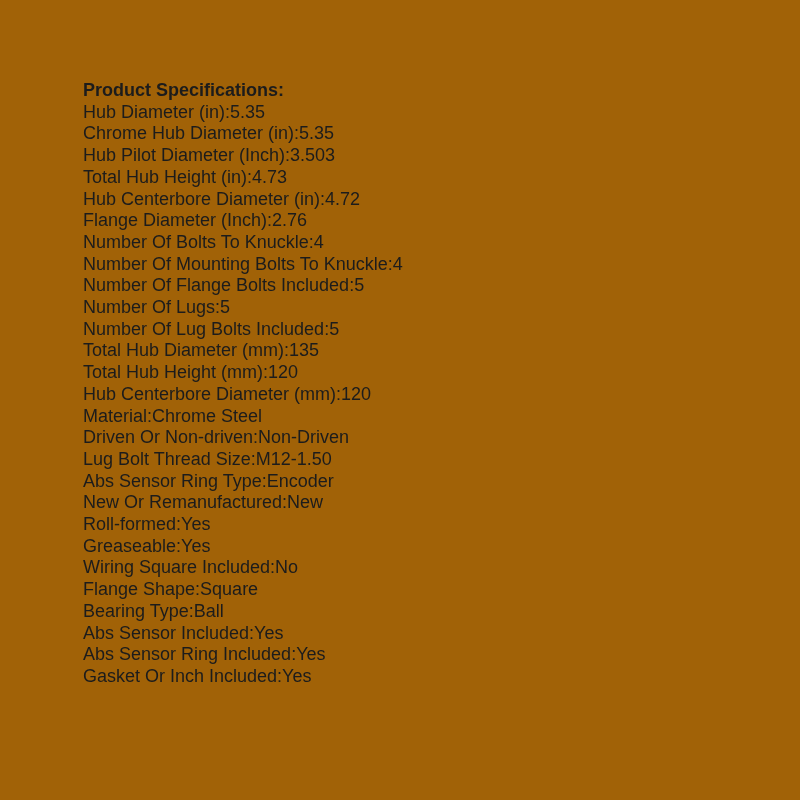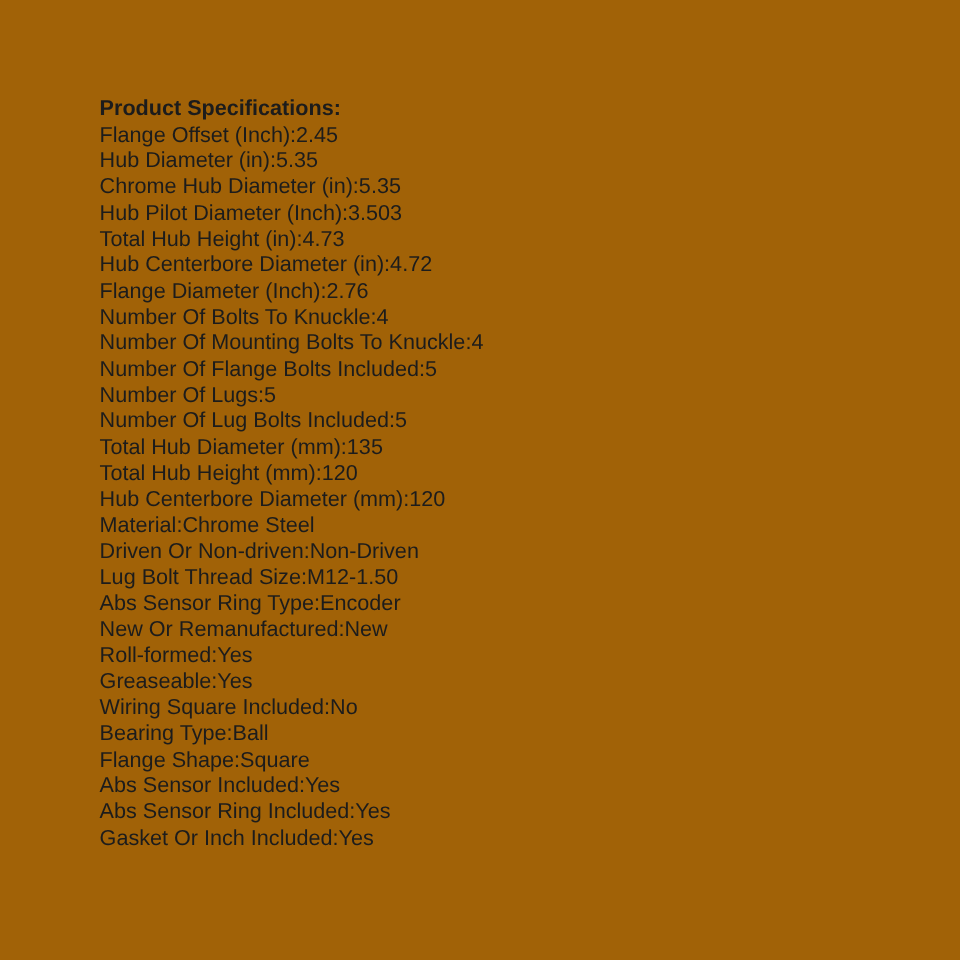--- a/index.html
+++ b/index.html
@@ -34,21 +34,20 @@
     font-weight: 400;
   }
 </style>
 </head>
 <body>
 
 <div class="canvas" style="background: #a16207; color: rgb(28, 28, 28);">
   <div class="content">
     <div class="title">Product Specifications:</div>
     <div>
-        <div class="spec-line">Flange Offset (Inch):2.45</div>
         <div class="spec-line">Hub Diameter (in):5.35</div>
         <div class="spec-line">Chrome Hub Diameter (in):5.35</div>
         <div class="spec-line">Hub Pilot Diameter (Inch):3.503</div>
         <div class="spec-line">Total Hub Height (in):4.73</div>
         <div class="spec-line">Hub Centerbore Diameter (in):4.72</div>
         <div class="spec-line">Flange Diameter (Inch):2.76</div>
         <div class="spec-line">Number Of Bolts To Knuckle:4</div>
         <div class="spec-line">Number Of Mounting Bolts To Knuckle:4</div>
         <div class="spec-line">Number Of Flange Bolts Included:5</div>
         <div class="spec-line">Number Of Lugs:5</div>
@@ -57,20 +56,20 @@
         <div class="spec-line">Total Hub Height (mm):120</div>
         <div class="spec-line">Hub Centerbore Diameter (mm):120</div>
         <div class="spec-line">Material:Chrome Steel</div>
         <div class="spec-line">Driven Or Non-driven:Non-Driven</div>
         <div class="spec-line">Lug Bolt Thread Size:M12-1.50</div>
         <div class="spec-line">Abs Sensor Ring Type:Encoder</div>
         <div class="spec-line">New Or Remanufactured:New</div>
         <div class="spec-line">Roll-formed:Yes</div>
         <div class="spec-line">Greaseable:Yes</div>
         <div class="spec-line">Wiring Square Included:No</div>
+        <div class="spec-line">Flange Shape:Square</div>
         <div class="spec-line">Bearing Type:Ball</div>
-        <div class="spec-line">Flange Shape:Square</div>
         <div class="spec-line">Abs Sensor Included:Yes</div>
         <div class="spec-line">Abs Sensor Ring Included:Yes</div>
         <div class="spec-line">Gasket Or Inch Included:Yes</div>
       </div>
   </div>
 </div>
 
 </body></html>

